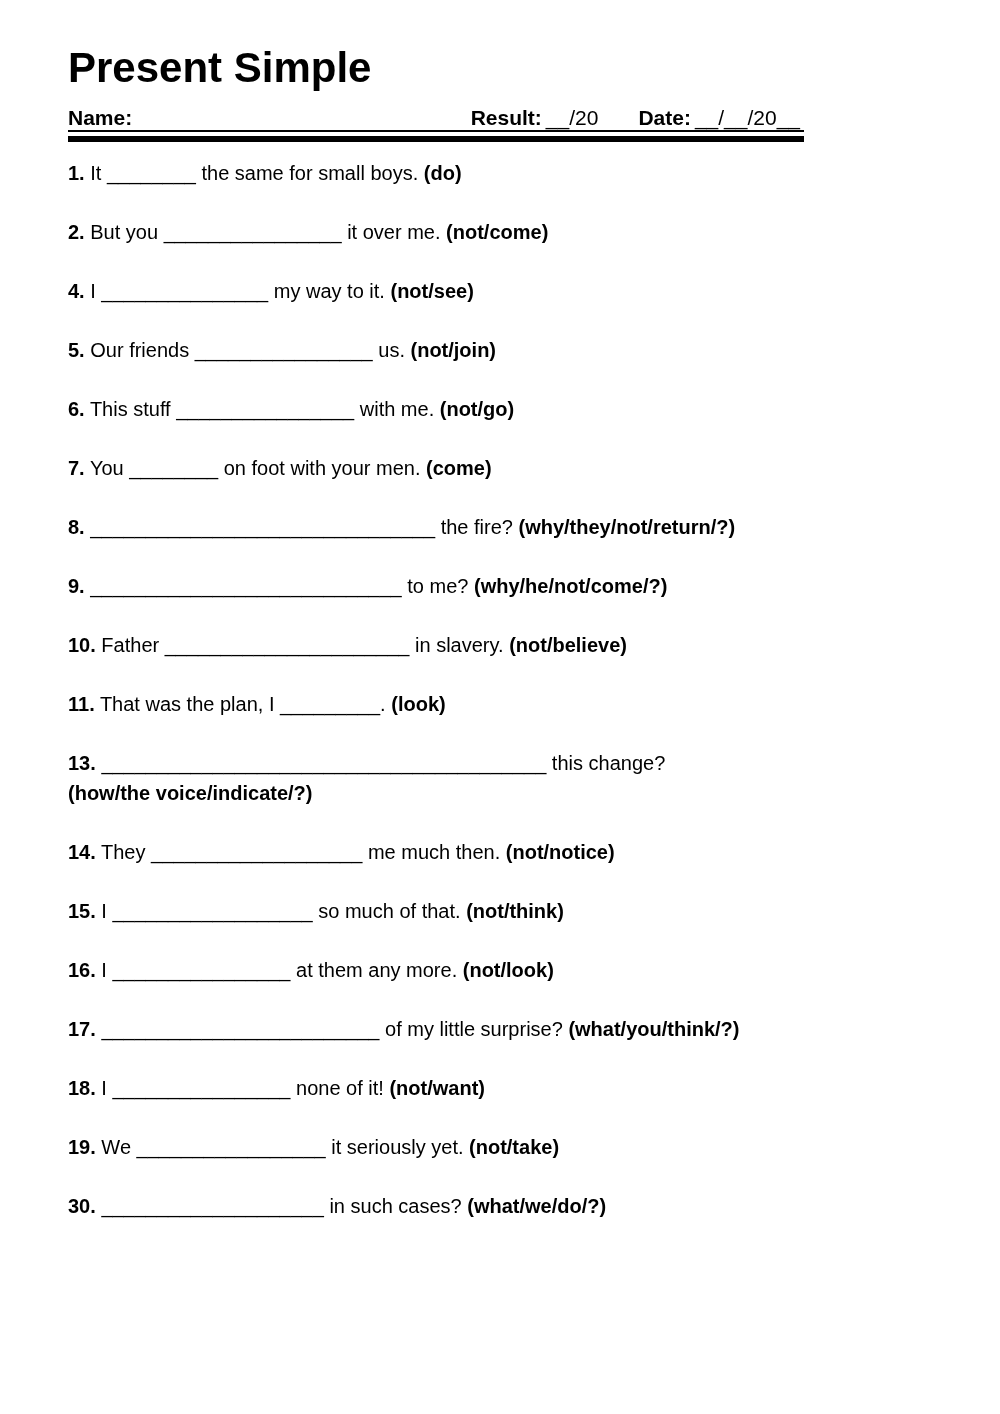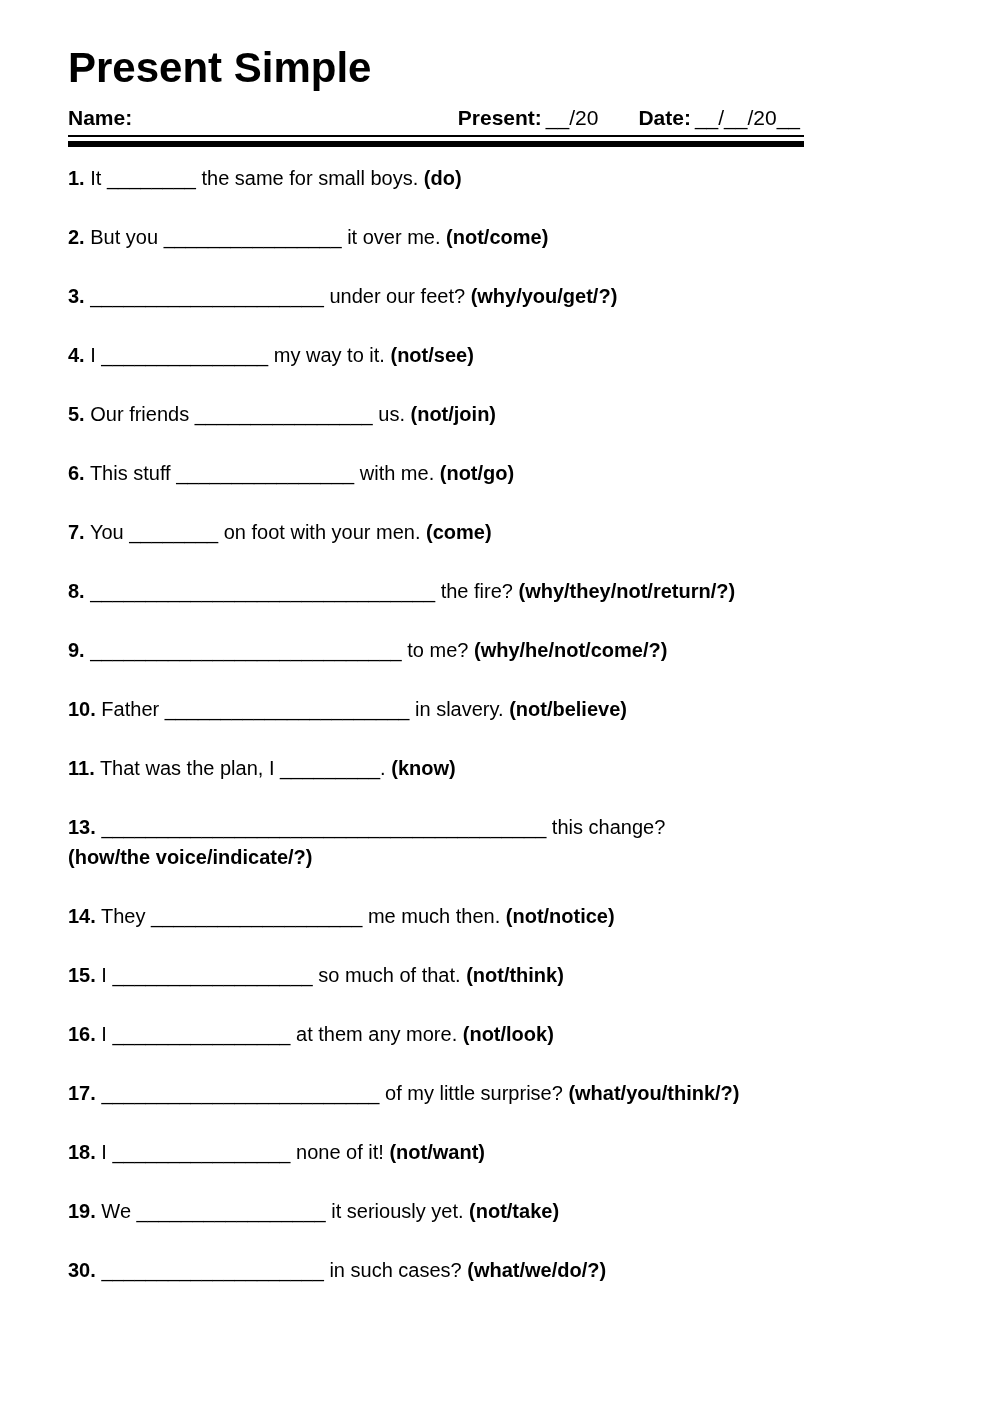--- a/index.html
+++ b/index.html
@@ -20,21 +20,20 @@
   h1.title {
     font-size: 42px;
     font-weight: bold;
     margin: 0 0 14px 0;
     line-height: 1.15;
   }
   .meta-row {
     display: flex;
     align-items: baseline;
     font-size: 21px;
-    margin-bottom: 5px;
     white-space: nowrap;
   }
   .b { font-weight: bold; }
   .name-field { flex: 1; }
   .result-field { margin-right: 36px; }
   .result-field span, .date-field span { margin-right: 4px; }
   .rule-thin  { height: 2px; background: #000; }
   .rule-thick { height: 6px; background: #000; margin-top: 4px; }
   .questions { margin-top: 16px; }
   p.question {
@@ -51,44 +50,43 @@
 
 <div class="page">
 
   <h1 class="title">Present Simple</h1>
 
   <div class="meta-row">
     <div class="name-field">
       <span class="b">Name:</span>
     </div>
     <div class="result-field">
-      <span class="b">Present:</span><span>__/20</span>
+      <span class="b">Result:</span><span>__/20</span>
     </div>
     <div class="date-field">
       <span class="b">Date:</span><span>__/__/20__</span>
     </div>
   </div>
 
   <div class="rule">
     <div class="rule-thin"></div>
     <div class="rule-thick"></div>
   </div>
 
   <div class="questions" id="questions-list">
       <p class="question"><span class="qnum">1.</span> It <span class="qblank">________</span> the same for small boys. <span class="qhint">(do)</span></p>
       <p class="question"><span class="qnum">2.</span> But you <span class="qblank">________________</span> it over me. <span class="qhint">(not/come)</span></p>
-      <p class="question"><span class="qnum">3.</span> <span class="qblank">_____________________</span> under our feet? <span class="qhint">(why/you/get/?)</span></p>
       <p class="question"><span class="qnum">4.</span> I <span class="qblank">_______________</span> my way to it. <span class="qhint">(not/see)</span></p>
       <p class="question"><span class="qnum">5.</span> Our friends <span class="qblank">________________</span> us. <span class="qhint">(not/join)</span></p>
       <p class="question"><span class="qnum">6.</span> This stuff <span class="qblank">________________</span> with me. <span class="qhint">(not/go)</span></p>
       <p class="question"><span class="qnum">7.</span> You <span class="qblank">________</span> on foot with your men. <span class="qhint">(come)</span></p>
       <p class="question"><span class="qnum">8.</span> <span class="qblank">_______________________________</span> the fire? <span class="qhint">(why/they/not/return/?)</span></p>
       <p class="question"><span class="qnum">9.</span> <span class="qblank">____________________________</span> to me? <span class="qhint">(why/he/not/come/?)</span></p>
       <p class="question"><span class="qnum">10.</span> Father <span class="qblank">______________________</span> in slavery. <span class="qhint">(not/believe)</span></p>
-      <p class="question"><span class="qnum">11.</span> That was the plan, I <span class="qblank">_________</span>. <span class="qhint">(know)</span></p>
+      <p class="question"><span class="qnum">11.</span> That was the plan, I <span class="qblank">_________</span>. <span class="qhint">(look)</span></p>
       <p class="question"><span class="qnum">13.</span> <span class="qblank">________________________________________</span> this change? <br><span class="qhint">(how/the voice/indicate/?)</span></p>
       <p class="question"><span class="qnum">14.</span> They <span class="qblank">___________________</span> me much then. <span class="qhint">(not/notice)</span></p>
       <p class="question"><span class="qnum">15.</span> I <span class="qblank">__________________</span> so much of that. <span class="qhint">(not/think)</span></p>
       <p class="question"><span class="qnum">16.</span> I <span class="qblank">________________</span> at them any more. <span class="qhint">(not/look)</span></p>
       <p class="question"><span class="qnum">17.</span> <span class="qblank">_________________________</span> of my little surprise? <span class="qhint">(what/you/think/?)</span></p>
       <p class="question"><span class="qnum">18.</span> I <span class="qblank">________________</span> none of it! <span class="qhint">(not/want)</span></p>
       <p class="question"><span class="qnum">19.</span> We <span class="qblank">_________________</span> it seriously yet. <span class="qhint">(not/take)</span></p>
       <p class="question"><span class="qnum">30.</span> <span class="qblank">____________________</span> in such cases? <span class="qhint">(what/we/do/?)</span></p>
     </div>
 

